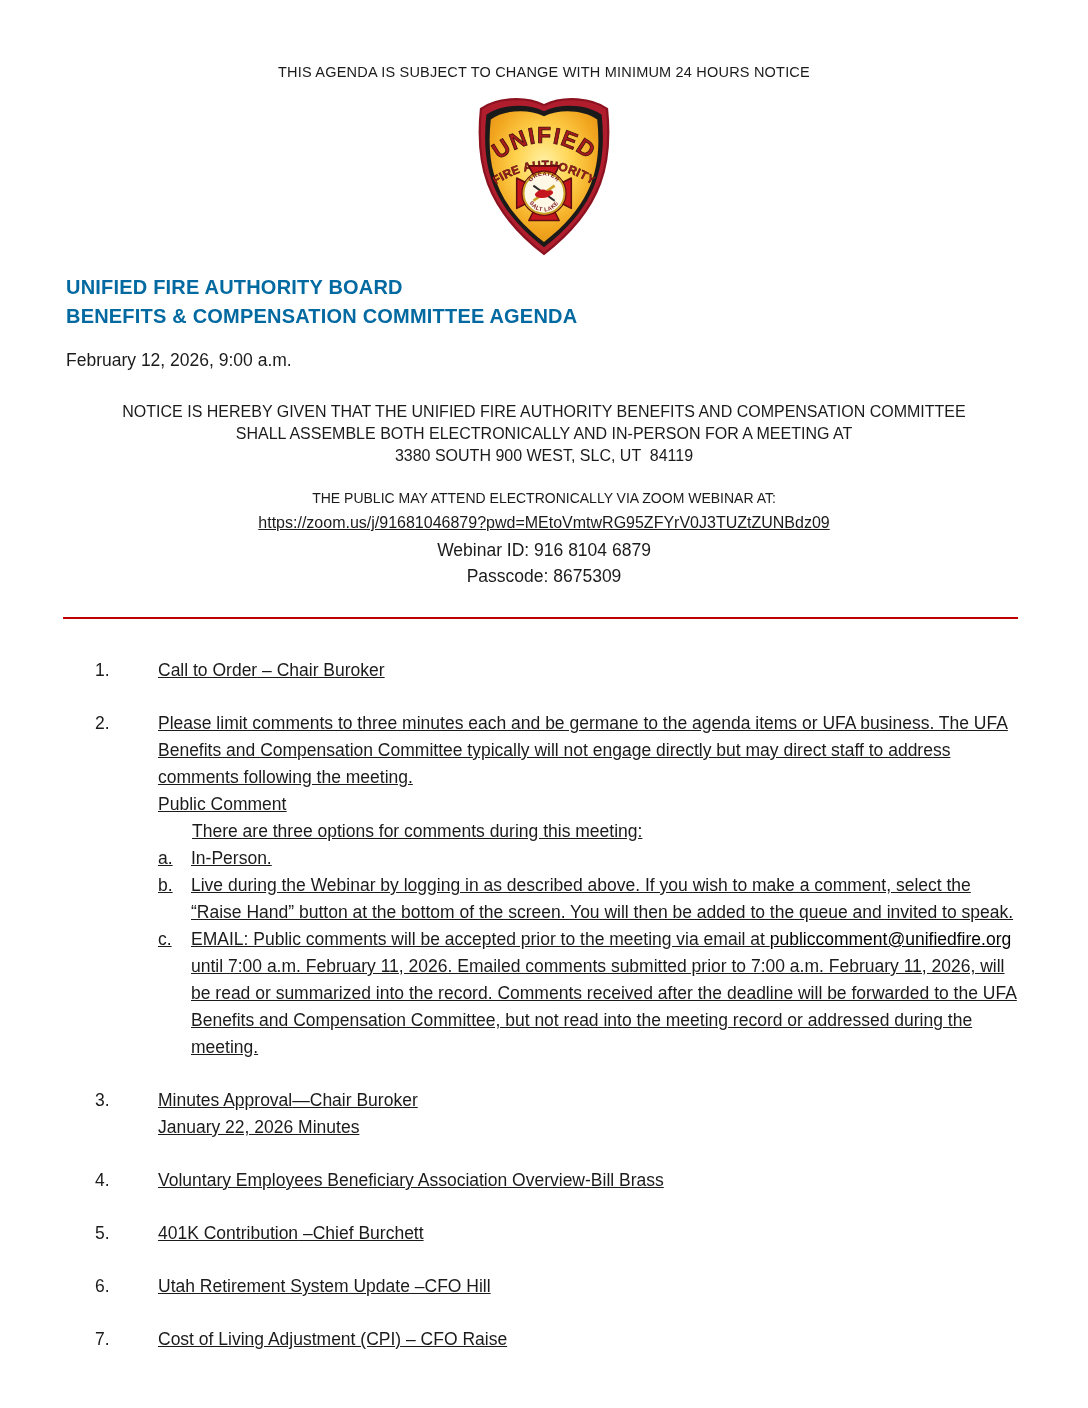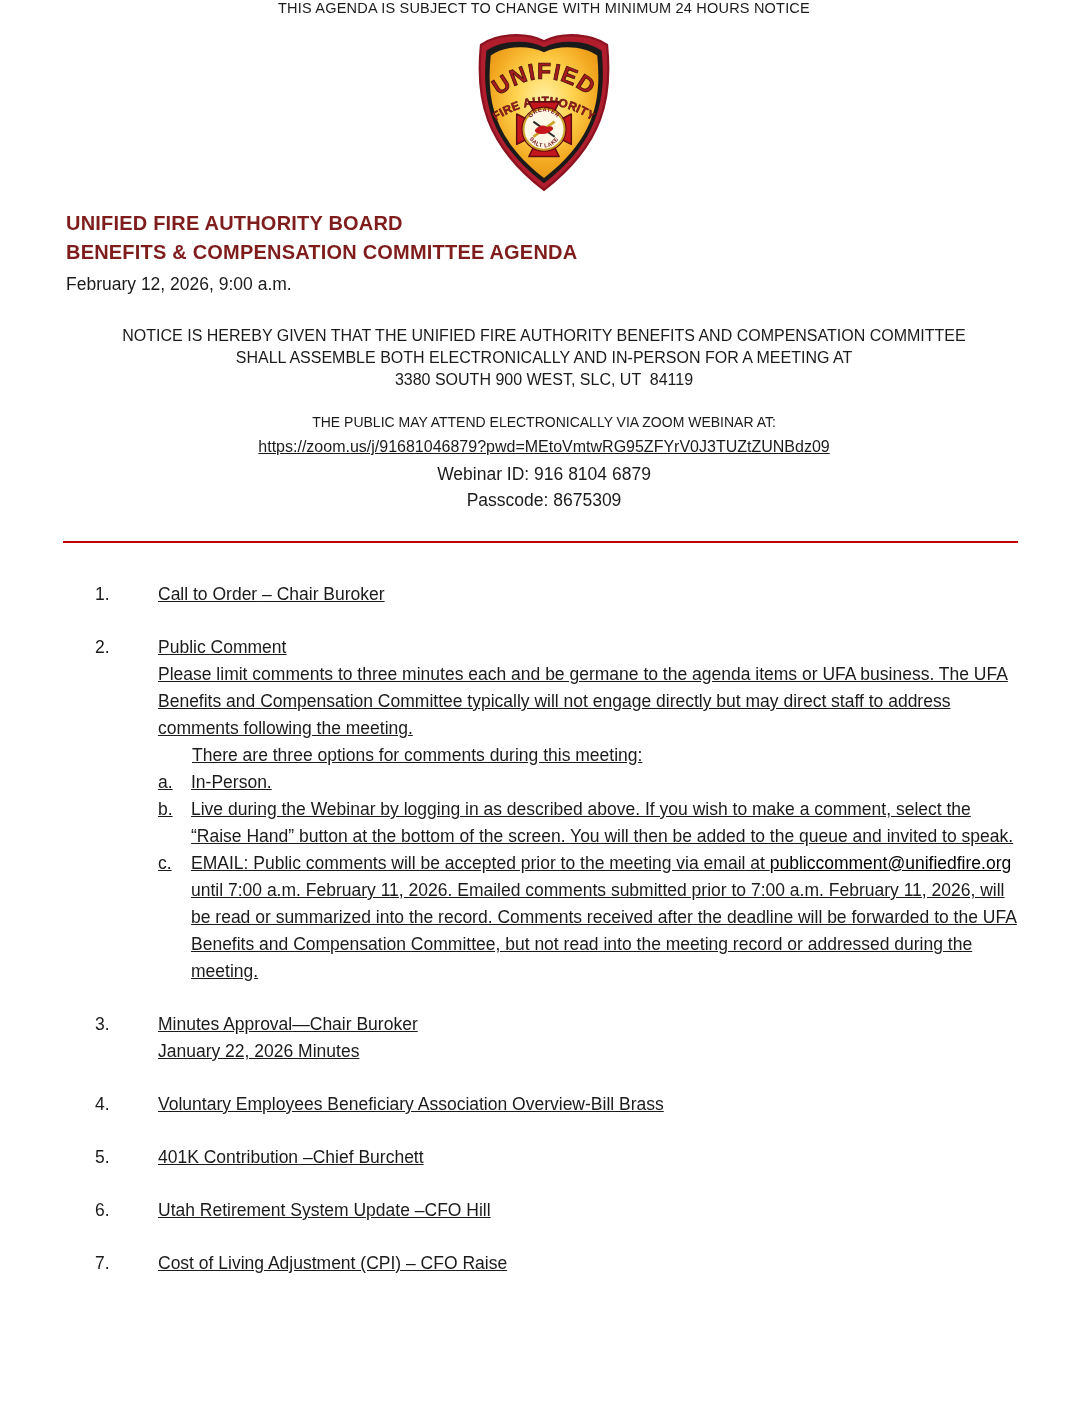--- a/index.html
+++ b/index.html
@@ -1,25 +1,25 @@
 <!DOCTYPE html>
 <html><head>
 <meta charset="utf-8">
 <style>
   html,body {margin:0; padding:0; background:#ffffff;}
   .page {
     width:1088px; height:1408px; position:relative; background:#ffffff;
     font-family:"Liberation Sans","DejaVu Sans",sans-serif; color:#1b1b1b;
     overflow:hidden;
   }
-  .change-notice {text-align:center; font-size:14.5px; letter-spacing:0.2px;}
+  .change-notice {padding-top:64px; text-align:center; font-size:14.5px; letter-spacing:0.2px;}
   .logo-wrap {text-align:center; margin-top:13px; line-height:0;}
   .title-block {margin:13px 0 0 66px;}
-  .title-line {color:#7f1d1d; font-size:20px; font-weight:bold; line-height:29px; letter-spacing:0.2px;}
-  .meeting-datetime {font-size:17.5px; margin-top:5px; line-height:25px;}
+  .title-line {color:#0369a1; font-size:20px; font-weight:bold; line-height:29px; letter-spacing:0.2px;}
+  .meeting-datetime {font-size:17.5px; margin-top:17px; line-height:25px;}
   .assembly {text-align:center; margin-top:28px; font-size:16px; line-height:22px;}
   .assembly div {white-space:pre-wrap;}
   .webinar {text-align:center; margin-top:20px;}
   .webinar-intro {font-size:14px; line-height:22px;}
   .zoom-link {font-size:16px; line-height:28px; text-decoration:underline; color:#1b1b1b; display:inline-block;}
   .webinar-line {font-size:17.5px; line-height:26px;}
   .red-rule {height:2px; background:#C00000; margin:28px 70px 0 63px;}
   .agenda {margin-top:38px; font-size:17.5px; line-height:27px;}
   .item {display:flex; margin-left:95px; margin-bottom:26px;}
   .item-num {width:63px; flex-shrink:0;}
@@ -105,22 +105,22 @@
   <div class="agenda">
 
     <div class="item">
       <div class="item-num">1.</div>
       <div class="item-body"><span class="u">Call to Order</span><span> – Chair Buroker</span></div>
     </div>
 
     <div class="item">
       <div class="item-num">2.</div>
       <div class="item-body">
+        <div>Please limit comments to three minutes each and be germane to the agenda items or UFA business. The UFA Benefits and Compensation Committee typically will not engage directly but may direct staff to address comments following the meeting.</div>
         <div><span class="u">Public Comment</span></div>
-        <div>Please limit comments to three minutes each and be germane to the agenda items or UFA business. The UFA Benefits and Compensation Committee typically will not engage directly but may direct staff to address comments following the meeting.</div>
         <div class="sub-intro">There are three options for comments during this meeting:</div>
         <div class="sub">
           <div class="sub-letter">a.</div>
           <div class="sub-text">In-Person.</div>
         </div>
         <div class="sub">
           <div class="sub-letter">b.</div>
           <div class="sub-text">Live during the Webinar by logging in as described above. If you wish to make a comment, select the “Raise Hand” button at the bottom of the screen. You will then be added to the queue and invited to speak.</div>
         </div>
         <div class="sub">

